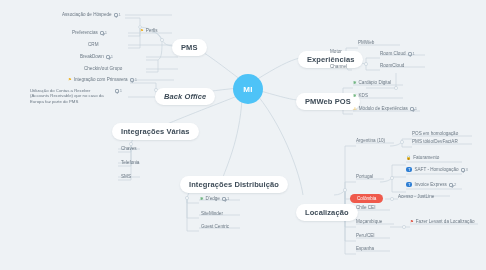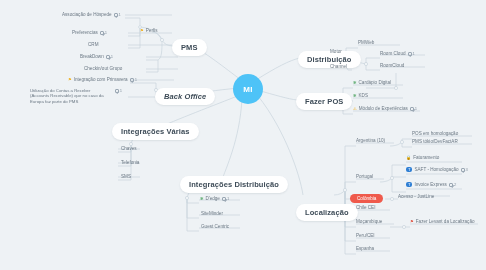--- a/index.html
+++ b/index.html
@@ -337,21 +337,21 @@
 
   <div class="node leaf" style="left:201px; top:211px;">
     <span>SiteMinder</span>
   </div>
 
   <div class="node leaf" style="left:201px; top:224px;">
     <span>Guest Centric</span>
   </div>
 
   <div class="node branch" style="left:298px; top:51px;">
-    <span>Distribuição</span>
+    <span>Experiências</span>
   </div>
 
   <div class="node leaf" style="left:330px; top:49px;">
     <span>Motor</span>
   </div>
   <div class="node leaf" style="left:358px; top:40px;">
     <span>PMWeb</span>
   </div>
   <div class="node leaf" style="left:380px; top:51px;">
     <span>Room Cloud</span>
@@ -361,21 +361,21 @@
       </span>
   </div>
   <div class="node leaf" style="left:330px; top:64px;">
     <span>Channel</span>
   </div>
   <div class="node leaf" style="left:380px; top:63px;">
     <span>RoomCloud</span>
   </div>
 
   <div class="node branch" style="left:296px; top:93px;">
-    <span>Fazer POS</span>
+    <span>PMWeb POS</span>
   </div>
 
   <div class="node leaf" style="left:353px; top:80px;">
     <span class="ic ic-leafg">✻</span>
     <span>Cardápio Digital</span>
   </div>
   <div class="node leaf" style="left:353px; top:93px;">
     <span class="ic ic-leafg">✻</span>
     <span>KDS</span>
   </div>

